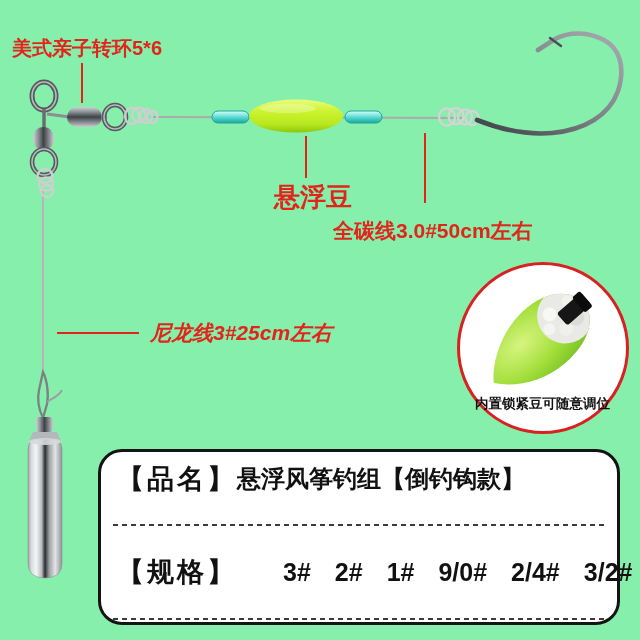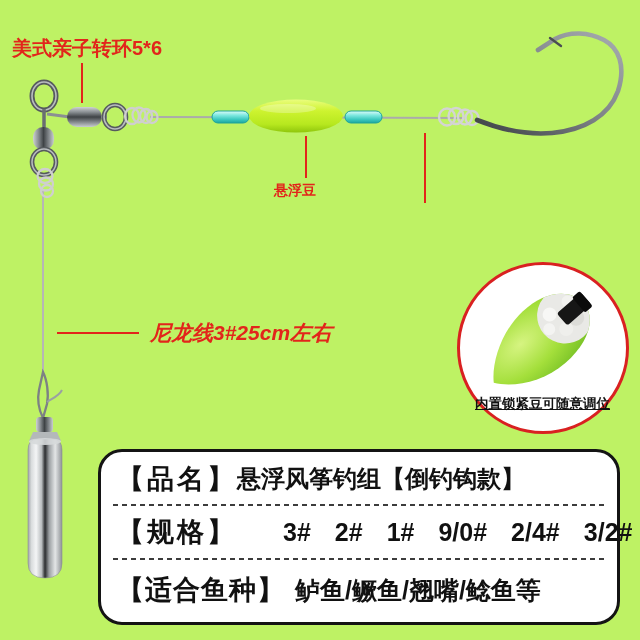--- a/index.html
+++ b/index.html
@@ -2,37 +2,37 @@
 <html style="--annotation-red: #e2251b; --inset-ring-red: #d92121; --table-border: #141414; --float-green: #c0ef2c; --stopper-cyan: #3cc9c0; --line-gray: #ababab; --metal-gray: #7d8184;"><head>
 <meta charset="utf-8">
 <style>
   :root{
     --annotation-red:#e2251b;
     --inset-ring-red:#d92121;
     --table-border:#141414;
   }
   html,body{margin:0;padding:0;background:#ffffff;}
   .stage{
-    position:relative;width:640px;height:640px;background:#bef264;overflow:hidden;
+    position:relative;width:640px;height:640px;background:#86efac;overflow:hidden;
     font-family:"Liberation Sans","DejaVu Sans",sans-serif;
   }
   .stage svg{position:absolute;left:0;top:0;}
   .ann{
     position:absolute;color:var(--annotation-red);font-weight:700;
     white-space:nowrap;line-height:1.1;
   }
   .pline{position:absolute;background:var(--annotation-red);}
   .inset{
     position:absolute;left:457px;top:262px;width:172px;height:172px;
     border:3.5px solid var(--inset-ring-red);border-radius:50%;background:#ffffff;
     box-sizing:border-box;
   }
   .inset-caption{
     position:absolute;left:10px;top:130px;width:145px;text-align:center;
-    color:#111;font-size:13.5px;font-weight:700;white-space:nowrap;text-decoration:underline;
+    color:#111;font-size:13.5px;font-weight:700;white-space:nowrap;
   }
   .spec-table{
     position:absolute;left:98px;top:449px;width:522px;height:176px;
     border:3px solid var(--table-border);border-radius:24px;background:#fff;
     box-sizing:border-box;display:flex;flex-direction:column;justify-content:space-between;
     padding:2px 0;
   }
   .trow{display:flex;align-items:center;padding:0 16px;color:#111;}
   .trow .lbl{font-weight:700;font-size:27px;letter-spacing:3px;white-space:nowrap;}
   .trow .val{font-weight:700;font-size:24px;white-space:nowrap;}
@@ -171,21 +171,22 @@
       <ellipse cx="45" cy="441.5" rx="16" ry="3.5" fill="#d6d9da" opacity="0.9"></ellipse>
     </g>
   </svg>
 
   <div class="pline" style="left:81px;top:63px;width:2px;height:40px;"></div>
   <div class="pline" style="left:305px;top:136px;width:2px;height:42px;"></div>
   <div class="pline" style="left:424px;top:133px;width:2px;height:70px;"></div>
   <div class="pline" style="left:57px;top:332px;width:82px;height:2px;"></div>
 
   <div class="ann" style="left:12px;top:37px;font-size:20px;">美式亲子转环5*6</div>
-  <div class="ann" style="left:274px;top:183px;font-size:14px;">悬浮豆</div>
+  <div class="ann" style="left:274px;top:183px;font-size:26px;">悬浮豆</div>
+  <div class="ann" style="left:333px;top:219px;font-size:21px;">全碳线3.0#50cm左右</div>
   <div class="ann" style="left:150px;top:321px;font-size:21px;font-style:italic;">尼龙线3#25cm左右</div>
 
   <div class="inset">
     <svg width="165" height="165" viewBox="0 0 165 165">
       <defs>
         <clipPath id="eggClip">
           <path d="M-63,2 C-52,-14 -24,-32 6,-33 C36,-34 57,-19 57,1 C57,21 34,34 4,34 C-26,34 -52,18 -63,2 Z"></path>
         </clipPath>
       </defs>
       <g transform="translate(80,75) rotate(-41)">
@@ -216,19 +217,15 @@
       <span class="vals">
         <span class="val">3#</span>
         <span class="val">2#</span>
         <span class="val">1#</span>
         <span class="val">9/0#</span>
         <span class="val">2/4#</span>
         <span class="val">3/2#</span>
       </span>
     </div>
     <div class="dashsep"></div>
-    <div class="trow row-fish">
-      <span class="lbl">【适合鱼种】</span>
-      <span class="val">鲈鱼/鳜鱼/翘嘴/鲶鱼等</span>
-    </div>
   </div>
 
 </div>
 
 </body></html>

